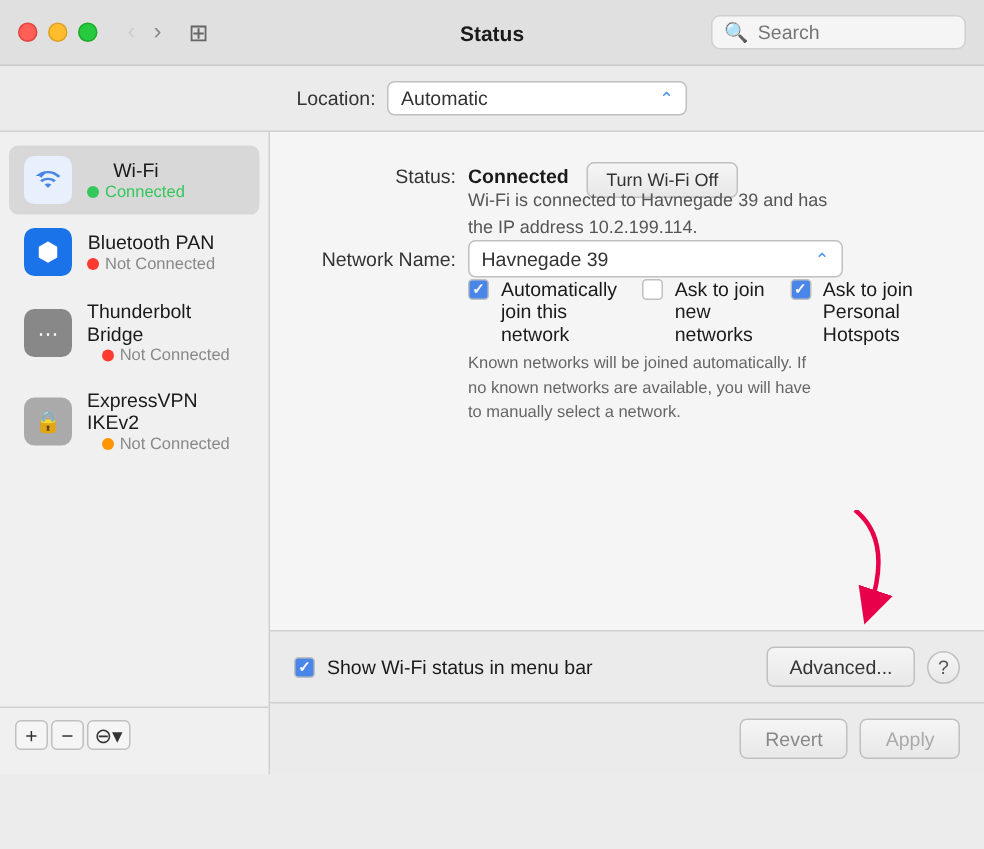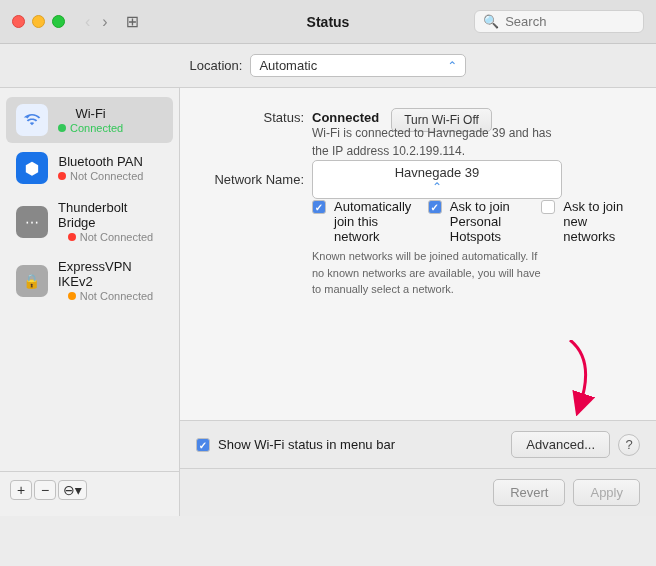--- a/index.html
+++ b/index.html
@@ -110,21 +110,21 @@
     }
     .location-select {
       display: flex;
       align-items: center;
       background: white;
       border: 1px solid #c0c0c0;
       border-radius: 5px;
       padding: 3px 8px;
       font-size: 13px;
       color: #333;
-      width: 216px;
+      width: 200px;
       cursor: pointer;
       justify-content: space-between;
     }
     .location-select-text { flex: 1; }
     .chevron-icon { color: #5096e8; font-size: 12px; }
 
     
     .main-content {
       display: flex;
       height: calc(566px - 44px - 46px - 48px);
@@ -278,21 +278,20 @@
       background: white;
       border: 1px solid #c0c0c0;
       border-radius: 5px;
       padding: 4px 8px;
       font-size: 13px;
       color: #333;
       width: 250px;
       margin-left: 8px;
       cursor: pointer;
       justify-content: space-between;
-      flex-direction: column;
     }
 
     
     .checkbox-group {
       display: flex;
       flex-direction: row;
       gap: 8px;
       margin-left: 108px;
     }
     .checkbox-row {
@@ -525,26 +524,26 @@
           <span class="chevron-icon">⌃</span>
         </div>
       </div>
 
       <div class="checkbox-group">
         <div class="checkbox-row">
           <div class="checkbox-item checked"></div>
           <span class="checkbox-label">Automatically join this network</span>
         </div>
         <div class="checkbox-row">
+          <div class="checkbox-item unchecked"></div>
+          <span class="checkbox-label">Ask to join new networks</span>
+        </div>
+        <div class="checkbox-row">
           <div class="checkbox-item checked"></div>
           <span class="checkbox-label">Ask to join Personal Hotspots</span>
-        </div>
-        <div class="checkbox-row">
-          <div class="checkbox-item unchecked"></div>
-          <span class="checkbox-label">Ask to join new networks</span>
         </div>
       </div>
       <div class="checkbox-note">
         Known networks will be joined automatically. If<br>no known networks are available, you will have<br>to manually select a network.
       </div>
     </div>
 
     <div class="bottom-bar" style="position:relative;">
       <div class="show-wifi-checkbox">
         <div class="checkbox-item checked"></div>

